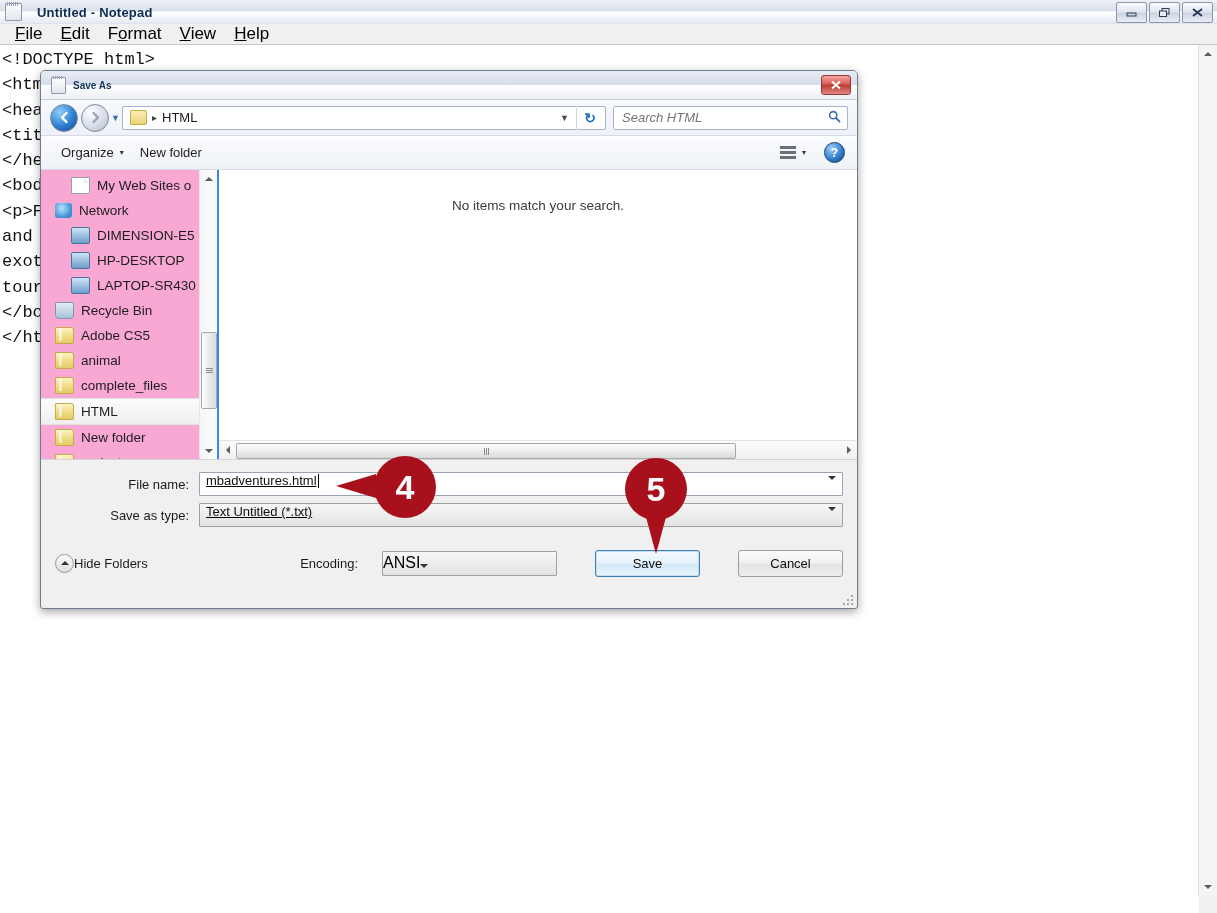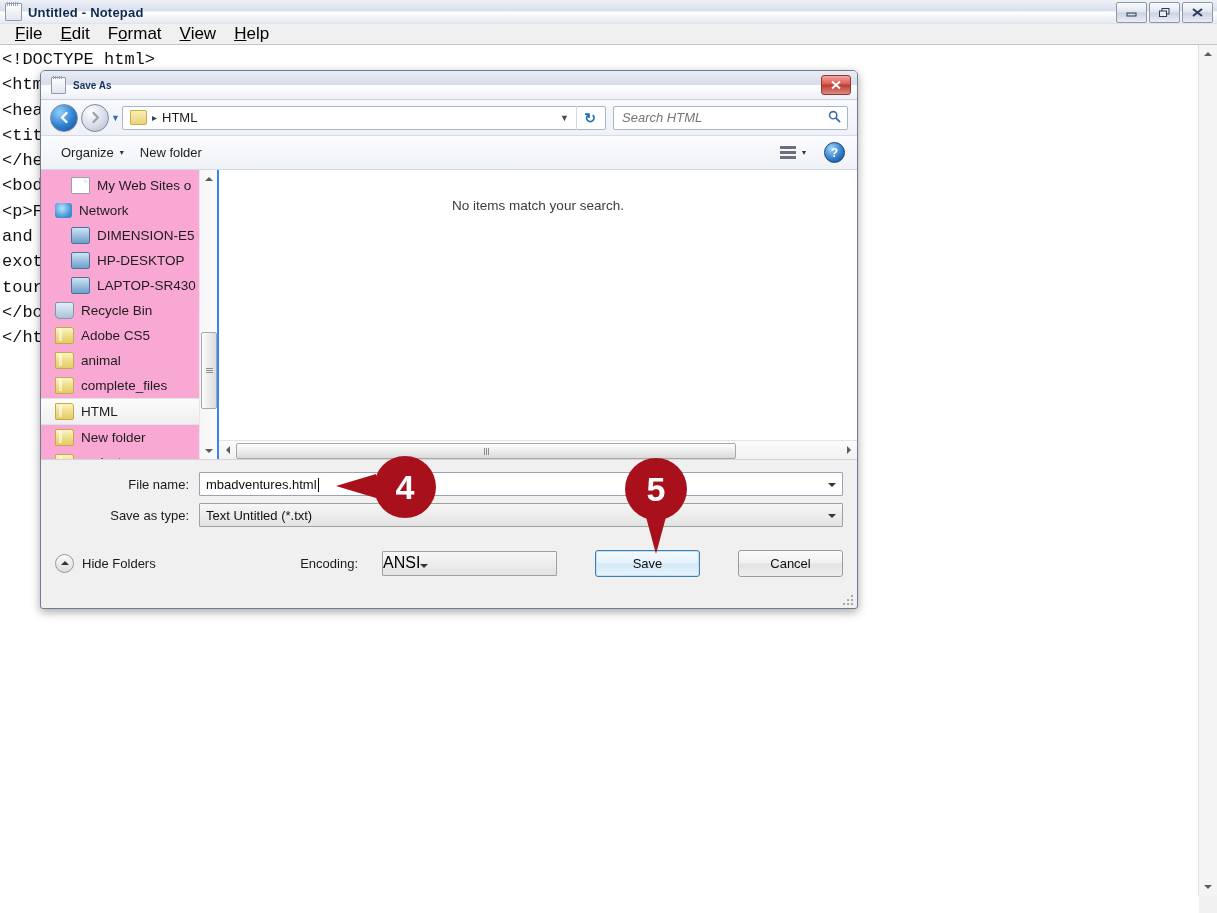--- a/index.html
+++ b/index.html
@@ -9,21 +9,21 @@
     background:#fff;
     -webkit-font-smoothing:antialiased;
   }
   .app{position:relative;width:1217px;height:913px;background:#fff;}
 
   
   .np-titlebar{
     position:absolute;left:0;top:0;width:1217px;height:24px;
     background:linear-gradient(to bottom,#eef1f7 0%,#d8dfeb 45%,#ffffff 50%,#e7e9f3 95%,#dcdde8 100%);
     border-bottom:1px solid #b8bcc8;
-    display:flex;align-items:center;
+    display:flex;align-items:center;gap:9px;
   }
   .np-ico{
     width:15px;height:16px;margin-left:5px;margin-right:6px;position:relative;
     background:linear-gradient(to bottom,#fdfdfd,#e2e6ee);
     border:1px solid #8f99ad;border-radius:1px;
   }
   .np-ico:before{
     content:"";position:absolute;left:1px;top:-2px;width:11px;height:4px;
     background:repeating-linear-gradient(to right,#9aa3b5 0 1px,transparent 1px 2px);
   }
@@ -229,38 +229,38 @@
     display:flex;align-items:center;justify-content:center;
   }
   .hs-grip{width:5px;height:7px;background:repeating-linear-gradient(to right,#8d8d8d 0 1px,transparent 1px 2px);}
 
   
   .dlg-form{padding:12px 14px 0 14px;background:#f0f0f0;}
   .frow{display:flex;align-items:center;margin-bottom:7px;}
   .flabel{width:144px;text-align:right;font-size:13px;color:#1b1b1b;padding-right:10px;box-sizing:border-box;}
   .combo{
     flex:1;height:24px;border:1px solid #9aa3b2;border-radius:1px;
-    display:flex;align-items:center;box-sizing:border-box;background:#fff;
+    display:flex;align-items:flex-start;box-sizing:border-box;background:#fff;text-decoration:underline;
   }
   .combo.grey{background:linear-gradient(to bottom,#f6f6f6,#e3e3e3);border-color:#a0a0a0;}
   .combo .val{font-size:13px;color:#101010;padding-left:6px;flex:1;white-space:nowrap;}
   .combo .caret{width:20px;text-align:center;font-size:8px;color:#333;}
   .caretb{display:inline-block;width:0;height:0;border-left:4px solid transparent;border-right:4px solid transparent;border-top:4px solid #333;}
   .caretb.up{border-top:none;border-bottom:4px solid #333;}
   .caret-l{display:inline-block;width:0;height:0;border-top:4px solid transparent;border-bottom:4px solid transparent;border-right:4px solid #5c5c5c;}
   .caret-r{display:inline-block;width:0;height:0;border-top:4px solid transparent;border-bottom:4px solid transparent;border-left:4px solid #5c5c5c;}
   .caret-u{display:inline-block;width:0;height:0;border-left:4px solid transparent;border-right:4px solid transparent;border-bottom:4px solid #5c5c5c;}
   .caret-d{display:inline-block;width:0;height:0;border-left:4px solid transparent;border-right:4px solid transparent;border-top:4px solid #5c5c5c;}
   .tcursor{display:inline-block;width:1px;height:14px;background:#000;vertical-align:-3px;margin-left:1px;}
 
   .dlg-foot{
     margin-top:14px;height:44px;display:flex;align-items:center;padding:0 14px;box-sizing:border-box;
     background:#f0f0f0;
   }
-  .hidefolders{display:flex;align-items:center;gap:8px;font-size:13px;color:#1b1b1b;}
+  .hidefolders{display:flex;align-items:center;font-size:13px;color:#1b1b1b;}
   .hf-circle{
     width:17px;height:17px;border-radius:50%;
     background:linear-gradient(to bottom,#fcfcfc,#dcdcdc);border:1px solid #9b9b9b;
     display:flex;align-items:center;justify-content:center;
   }
   .enc-wrap{margin-left:auto;display:flex;align-items:center;gap:24px;}
   .enc-label{font-size:13px;color:#1b1b1b;}
   .enc-combo{
     width:175px;height:25px;border:1px solid #a0a0a0;border-radius:1px;
     background:linear-gradient(to bottom,#f7f7f7,#e2e2e2);

